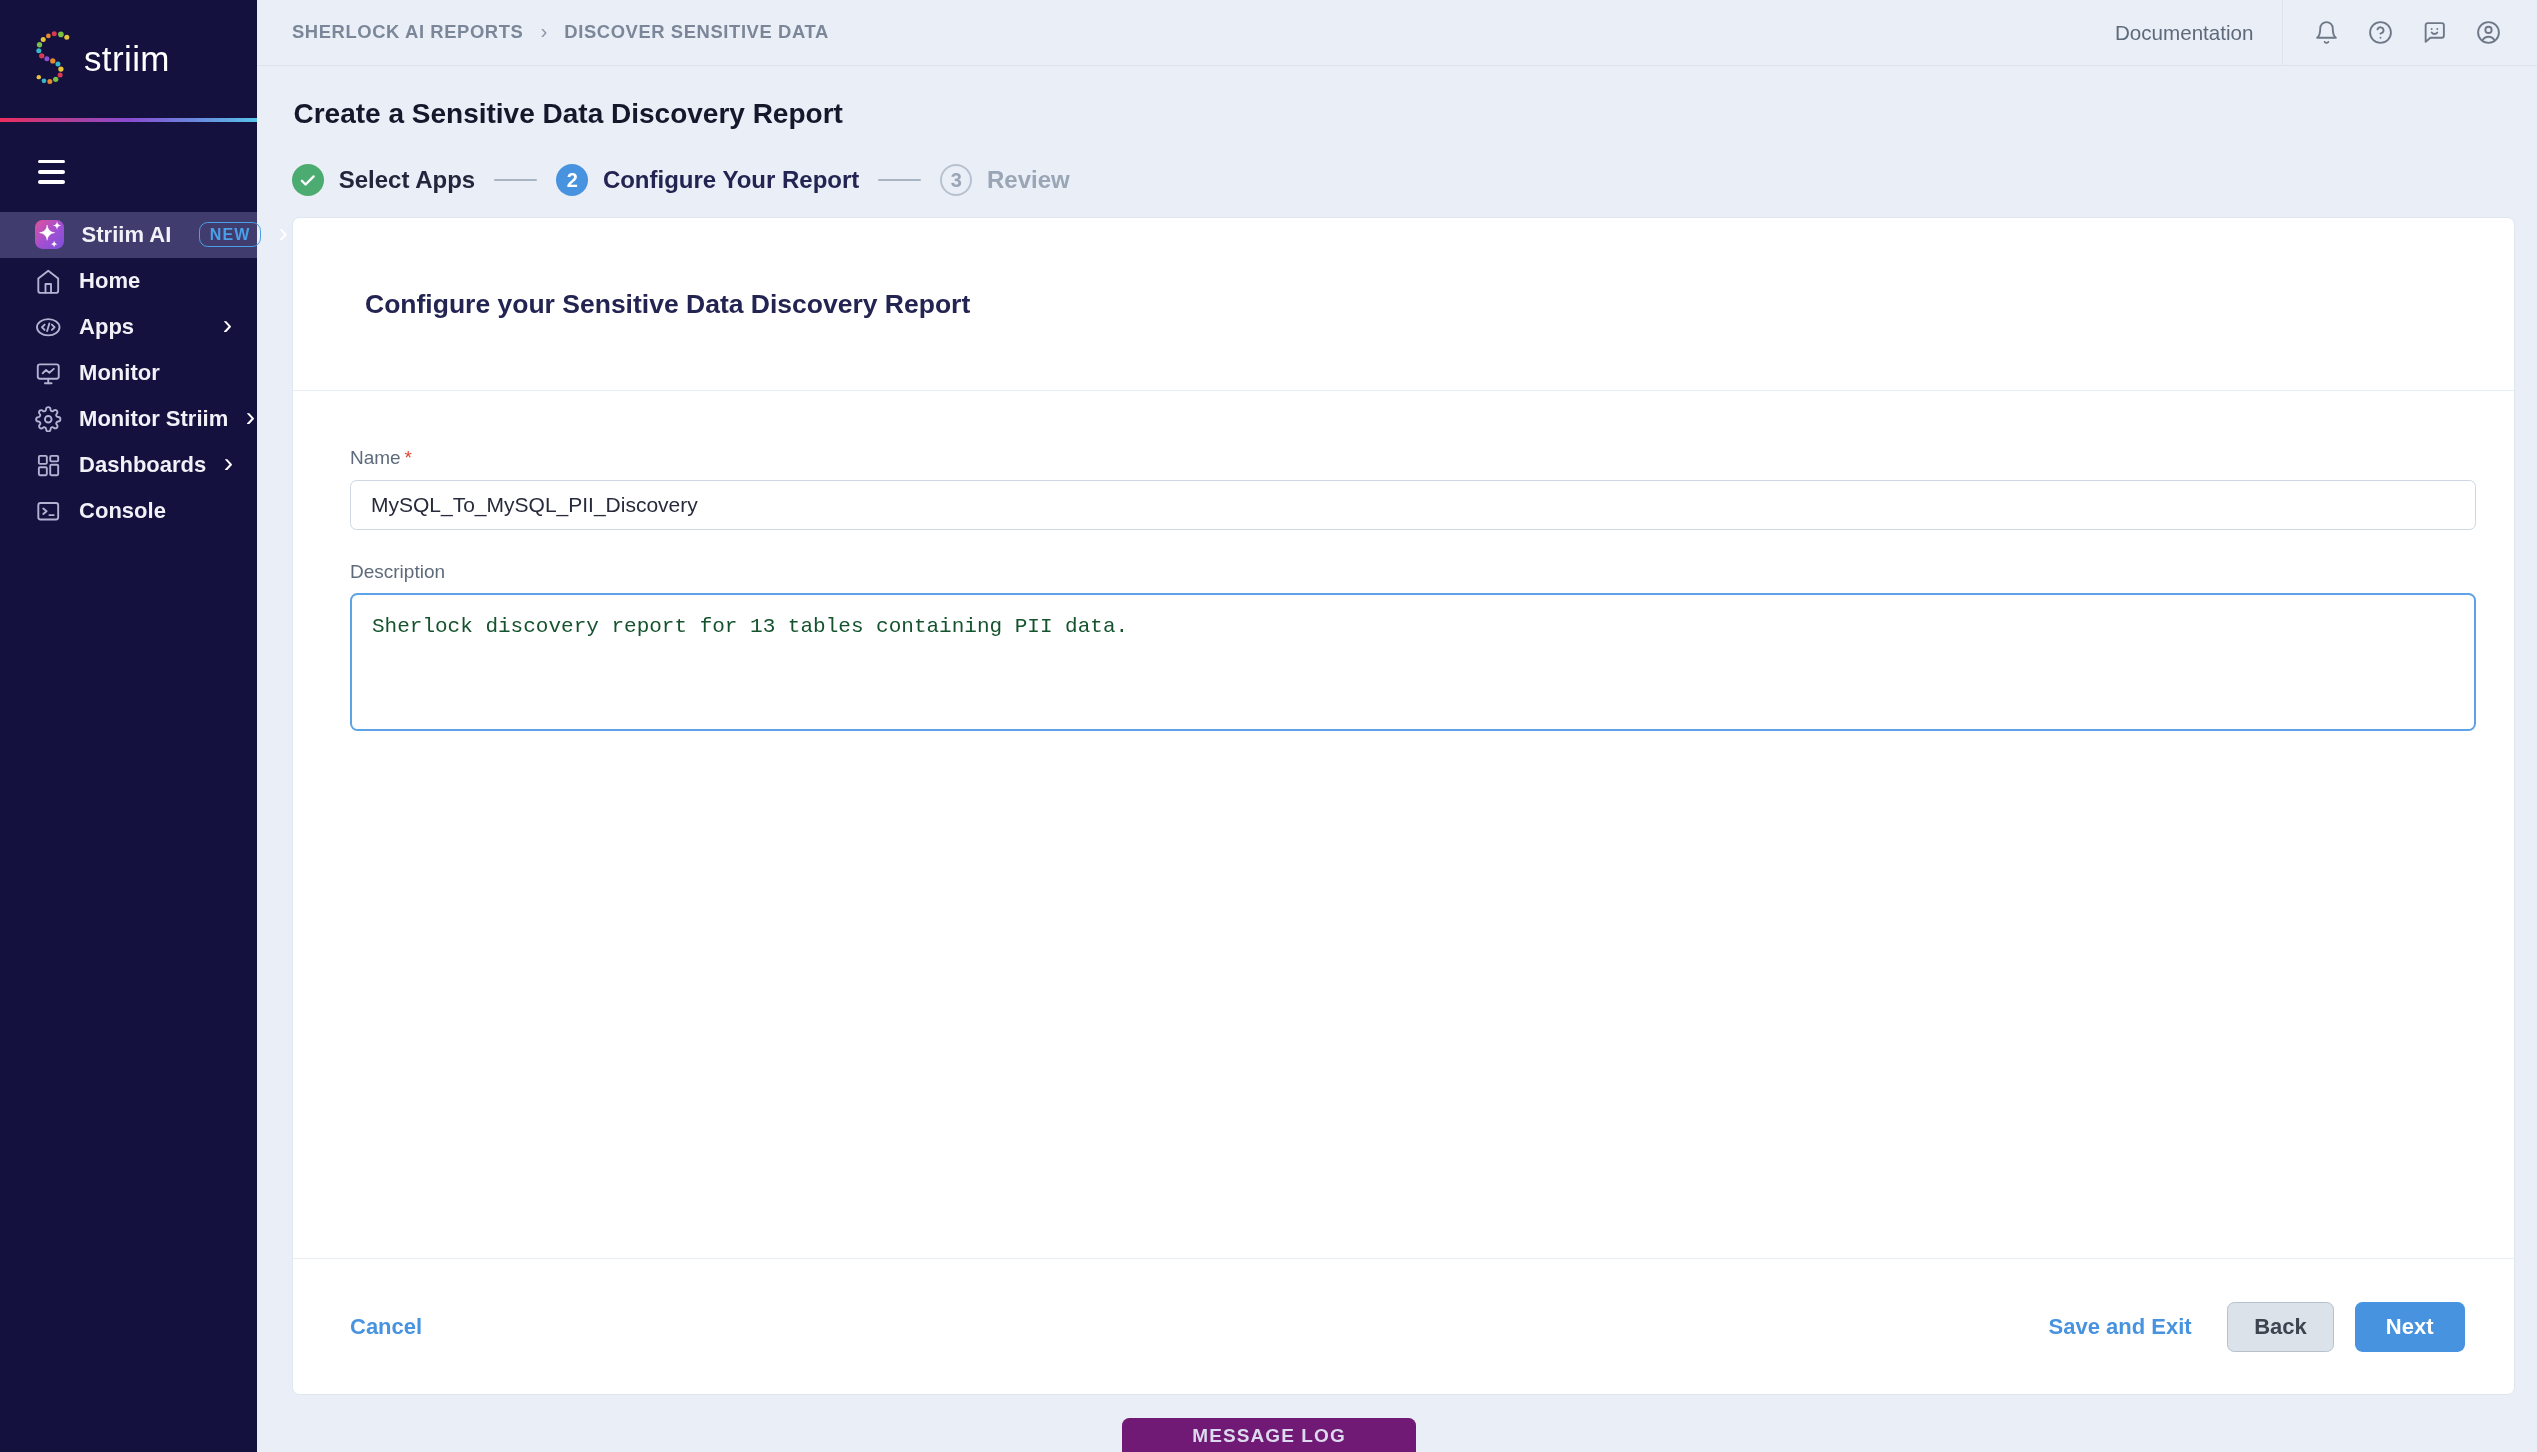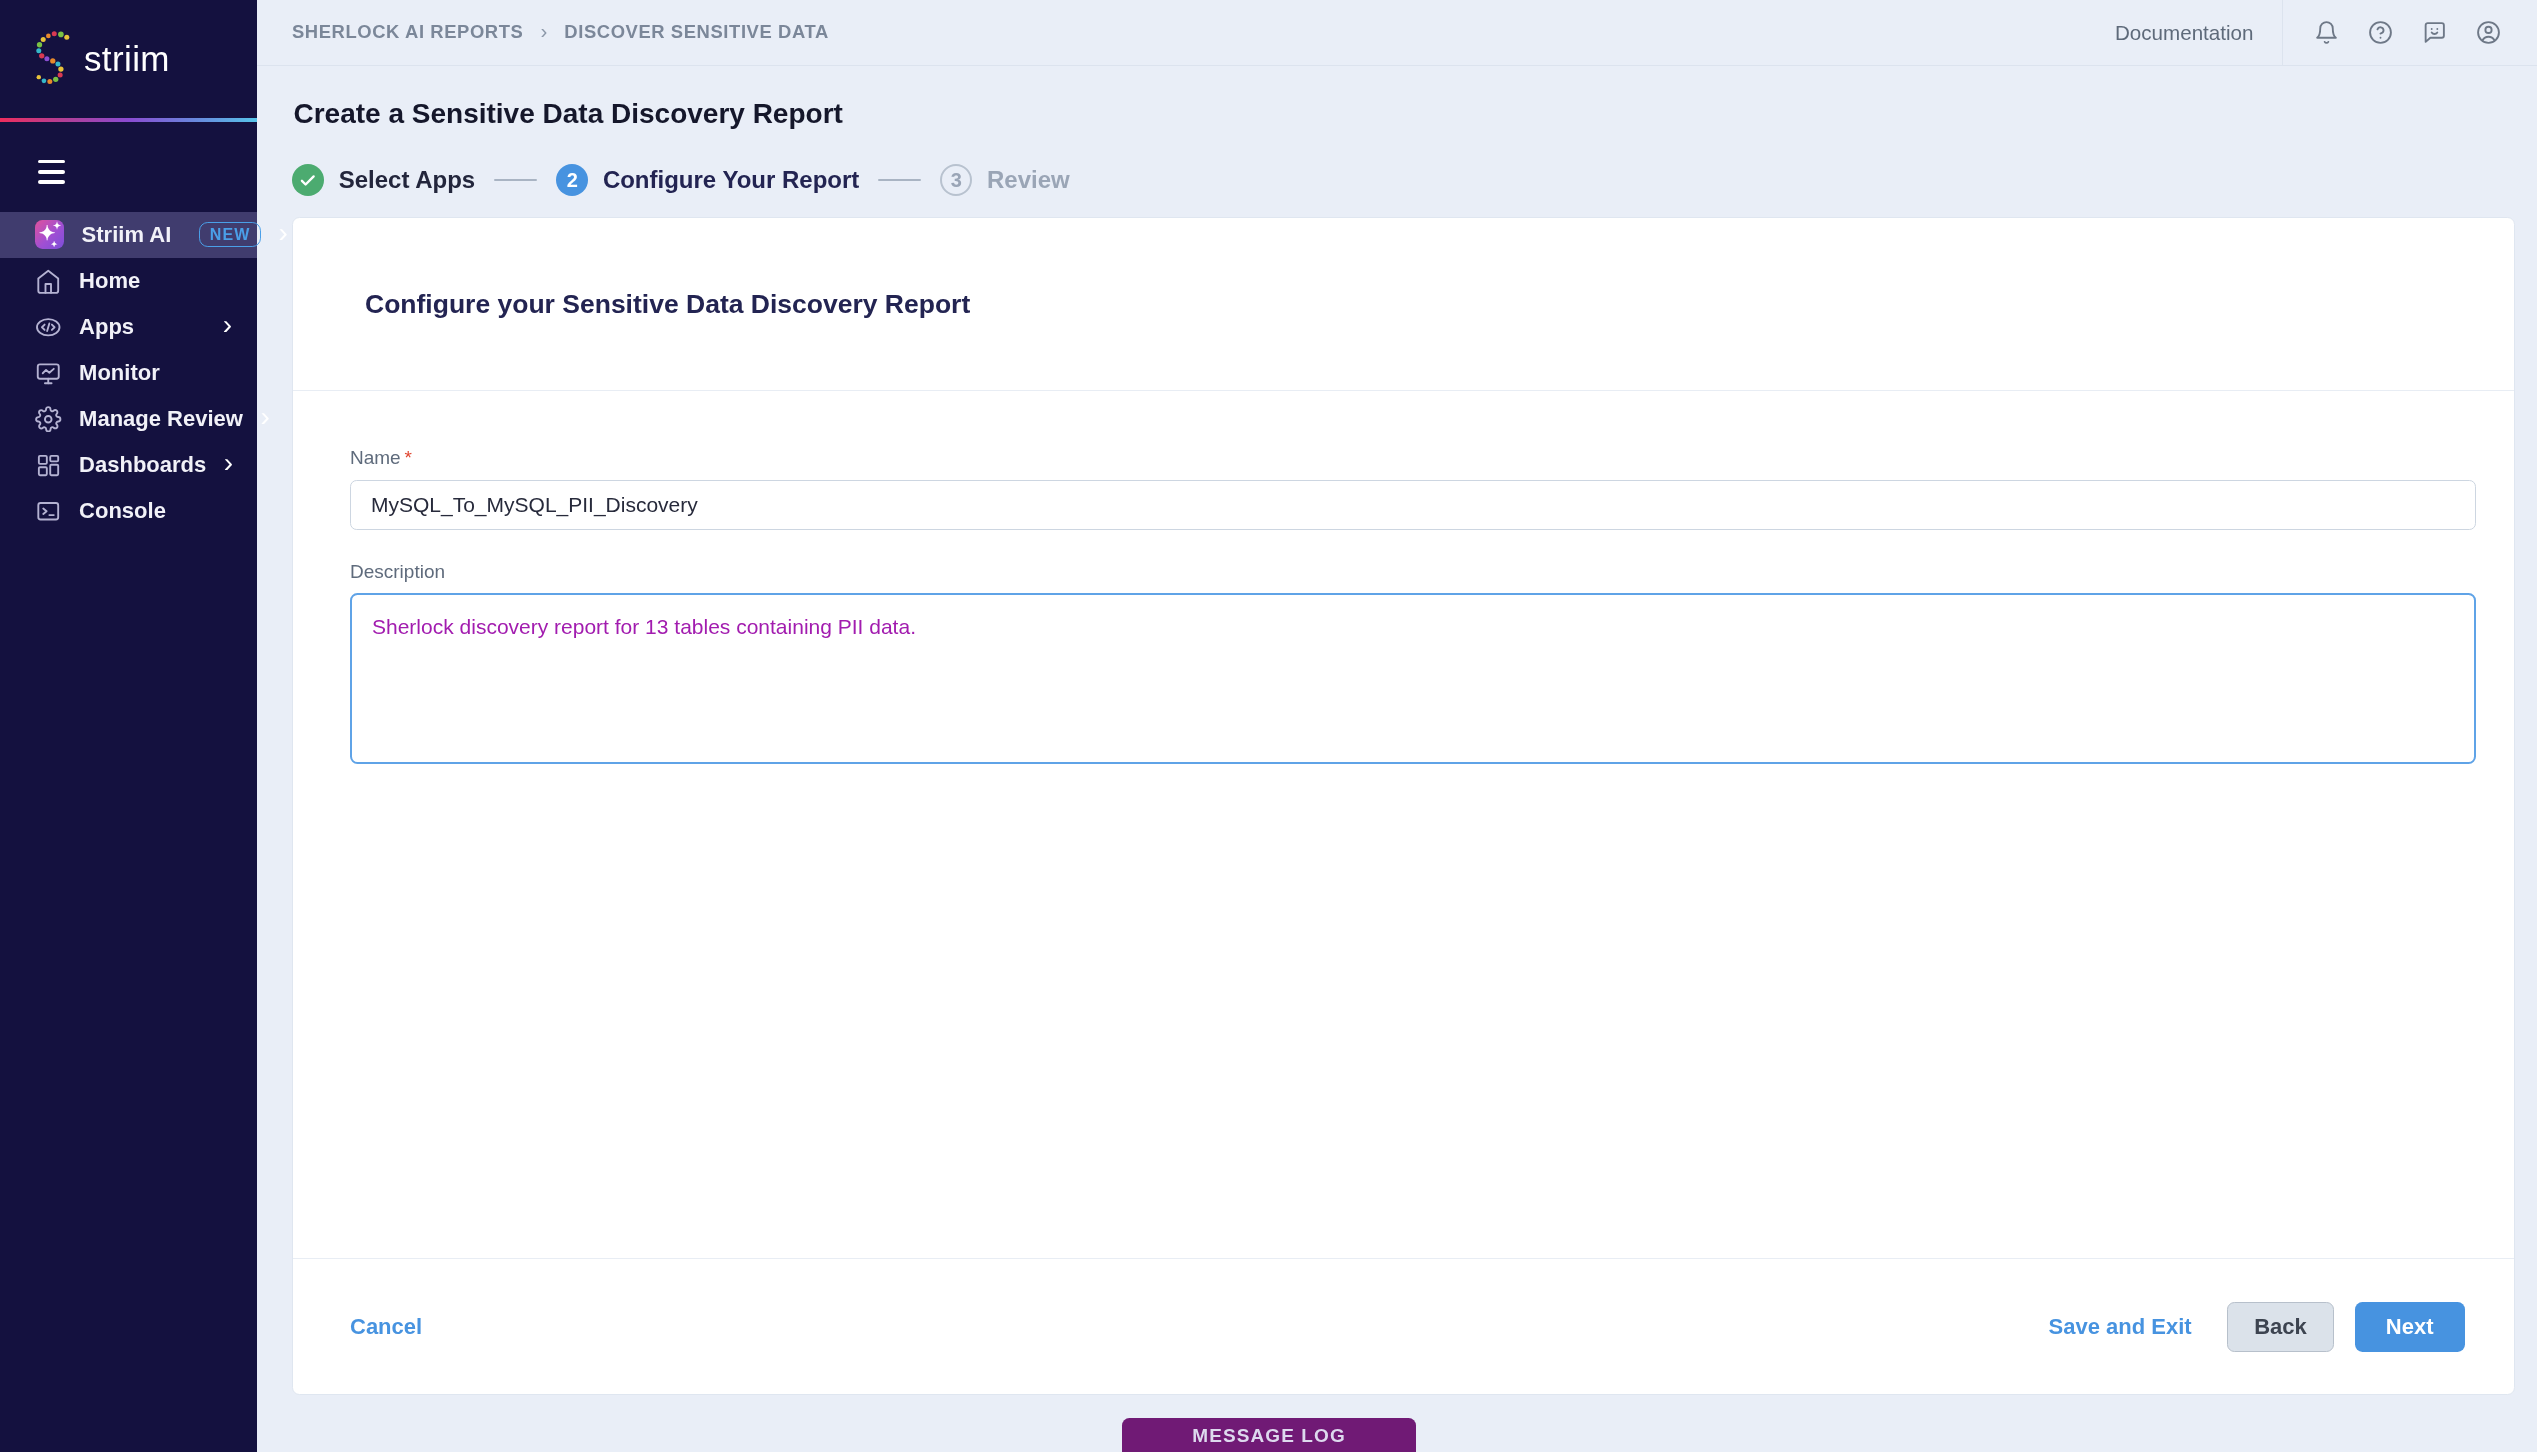--- a/index.html
+++ b/index.html
@@ -118,24 +118,24 @@
   .req-star { color: #e0452f; margin-left: 3.7px; font-size: 19px; }
   .text-input {
     width: 100%; height: 50px;
     border: 1.5px solid #cdd6e1; border-radius: 6.6px;
     padding: 0 20px; font-size: 21px; color: #272a3b;
     font-family: "Liberation Sans", sans-serif;
     background: #ffffff; outline: none;
   }
   .desc-group { margin-top: 31px; }
   .desc-area {
-    width: 100%; height: 171px;
+    width: 100%; height: 138px;
     border: 2.2px solid #5fa3e7; border-radius: 7.4px;
-    padding: 17.6px 20px; font-size: 21px; color: #a21caf;
-    font-family: Liberation Sans, sans-serif;
+    padding: 17.6px 20px; font-size: 21px; color: #14532d;
+    font-family: Liberation Mono, monospace;
     resize: none; outline: none; line-height: 1.35;
   }
   .card-footer {
     border-top: 1.5px solid #e8edf4; height: 136px; flex-shrink: 0;
     display: flex; align-items: center;
     padding: 0 49px 0 57px;
   }
   .link { color: #4793e0; font-size: 22px; font-weight: 600; text-decoration: none; cursor: pointer; }
   .footer-spacer { flex: 1; }
   .btn {
@@ -241,21 +241,21 @@
       <span>Monitor</span>
     </div>
 
     <div class="nav-item">
       <span class="nav-icon">
         <svg viewBox="0 0 24 24" fill="none" stroke="currentColor" stroke-width="1.7" stroke-linecap="round" stroke-linejoin="round">
           <circle cx="12" cy="12" r="3"></circle>
           <path d="M19.4 15a1.65 1.65 0 0 0 .33 1.82l.06.06a2 2 0 0 1 0 2.83 2 2 0 0 1-2.83 0l-.06-.06a1.65 1.65 0 0 0-1.82-.33 1.65 1.65 0 0 0-1 1.51V21a2 2 0 0 1-2 2 2 2 0 0 1-2-2v-.09A1.65 1.65 0 0 0 9 19.4a1.65 1.65 0 0 0-1.82.33l-.06.06a2 2 0 0 1-2.83 0 2 2 0 0 1 0-2.83l.06-.06a1.65 1.65 0 0 0 .33-1.82 1.65 1.65 0 0 0-1.51-1H3a2 2 0 0 1-2-2 2 2 0 0 1 2-2h.09A1.65 1.65 0 0 0 4.6 9a1.65 1.65 0 0 0-.33-1.82l-.06-.06a2 2 0 0 1 0-2.83 2 2 0 0 1 2.83 0l.06.06a1.65 1.65 0 0 0 1.82.33H9a1.65 1.65 0 0 0 1-1.51V3a2 2 0 0 1 2-2 2 2 0 0 1 2 2v.09a1.65 1.65 0 0 0 1 1.51 1.65 1.65 0 0 0 1.82-.33l.06-.06a2 2 0 0 1 2.83 0 2 2 0 0 1 0 2.83l-.06.06a1.65 1.65 0 0 0-.33 1.82V9a1.65 1.65 0 0 0 1.51 1H21a2 2 0 0 1 2 2 2 2 0 0 1-2 2h-.09a1.65 1.65 0 0 0-1.51 1z"></path>
         </svg>
       </span>
-      <span>Manage Review</span>
+      <span>Monitor Striim</span>
       <span class="nav-chevron">›</span>
     </div>
 
     <div class="nav-item">
       <span class="nav-icon">
         <svg viewBox="0 0 24 24" fill="none" stroke="currentColor" stroke-width="1.7" stroke-linecap="round" stroke-linejoin="round">
           <rect x="3.5" y="3.5" width="7.2" height="7.2" rx="1"></rect>
           <rect x="13.8" y="3.5" width="7.2" height="5" rx="1"></rect>
           <rect x="3.5" y="13.8" width="7.2" height="7.2" rx="1"></rect>
           <rect x="13.8" y="11.5" width="7.2" height="9.5" rx="1"></rect>

